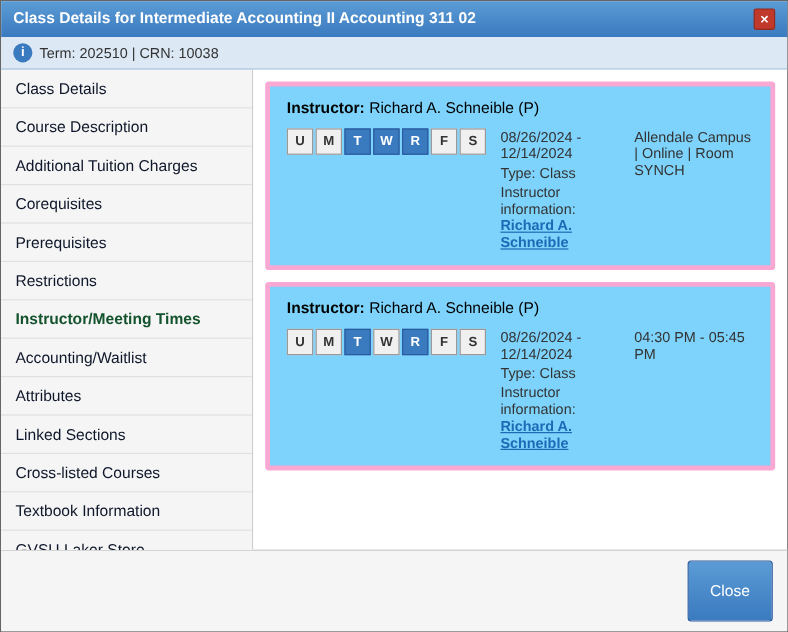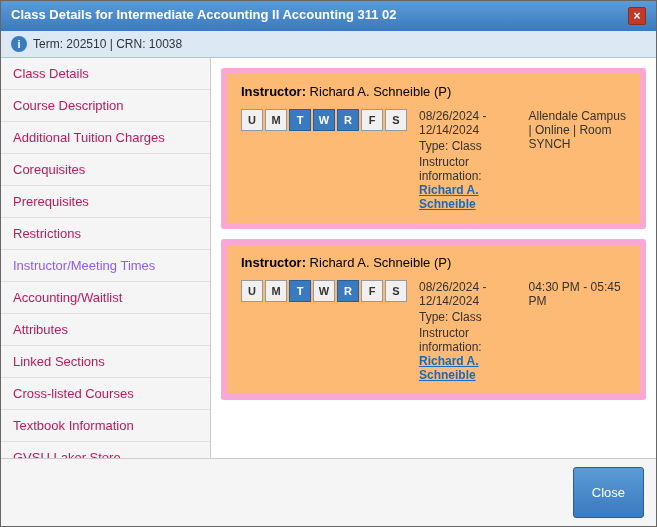--- a/index.html
+++ b/index.html
@@ -76,44 +76,44 @@
       border-right: 1px solid #ccc;
       background: #f5f5f5;
       overflow-y: auto;
       flex-shrink: 0;
     }
 
     .sidebar-item {
       padding: 8px 12px;
       border-bottom: 1px solid #e0e0e0;
       cursor: pointer;
-      color: #be185d;
+      color: #0f172a;
       font-size: 13px;
     }
 
     .sidebar-item.active {
-      color: #8b5cf6;
-      font-weight: normal;
+      color: #14532d;
+      font-weight: bold;
     }
 
     .main-content {
       flex: 1;
       overflow-y: auto;
       padding: 10px;
       background: #fff;
       display: flex;
       flex-direction: column;
       gap: 10px;
     }
 
     .section-card {
-      border: 6px solid #f9a8d4;
+      border: 4px solid #f9a8d4;
       border-radius: 3px;
       padding: 10px 14px;
-      background: #fdba74;
+      background: #7dd3fc;
     }
 
     .section-card .instructor-line {
       margin-bottom: 10px;
       font-size: 13px;
     }
 
     .section-card .instructor-line strong {
       font-weight: bold;
     }

